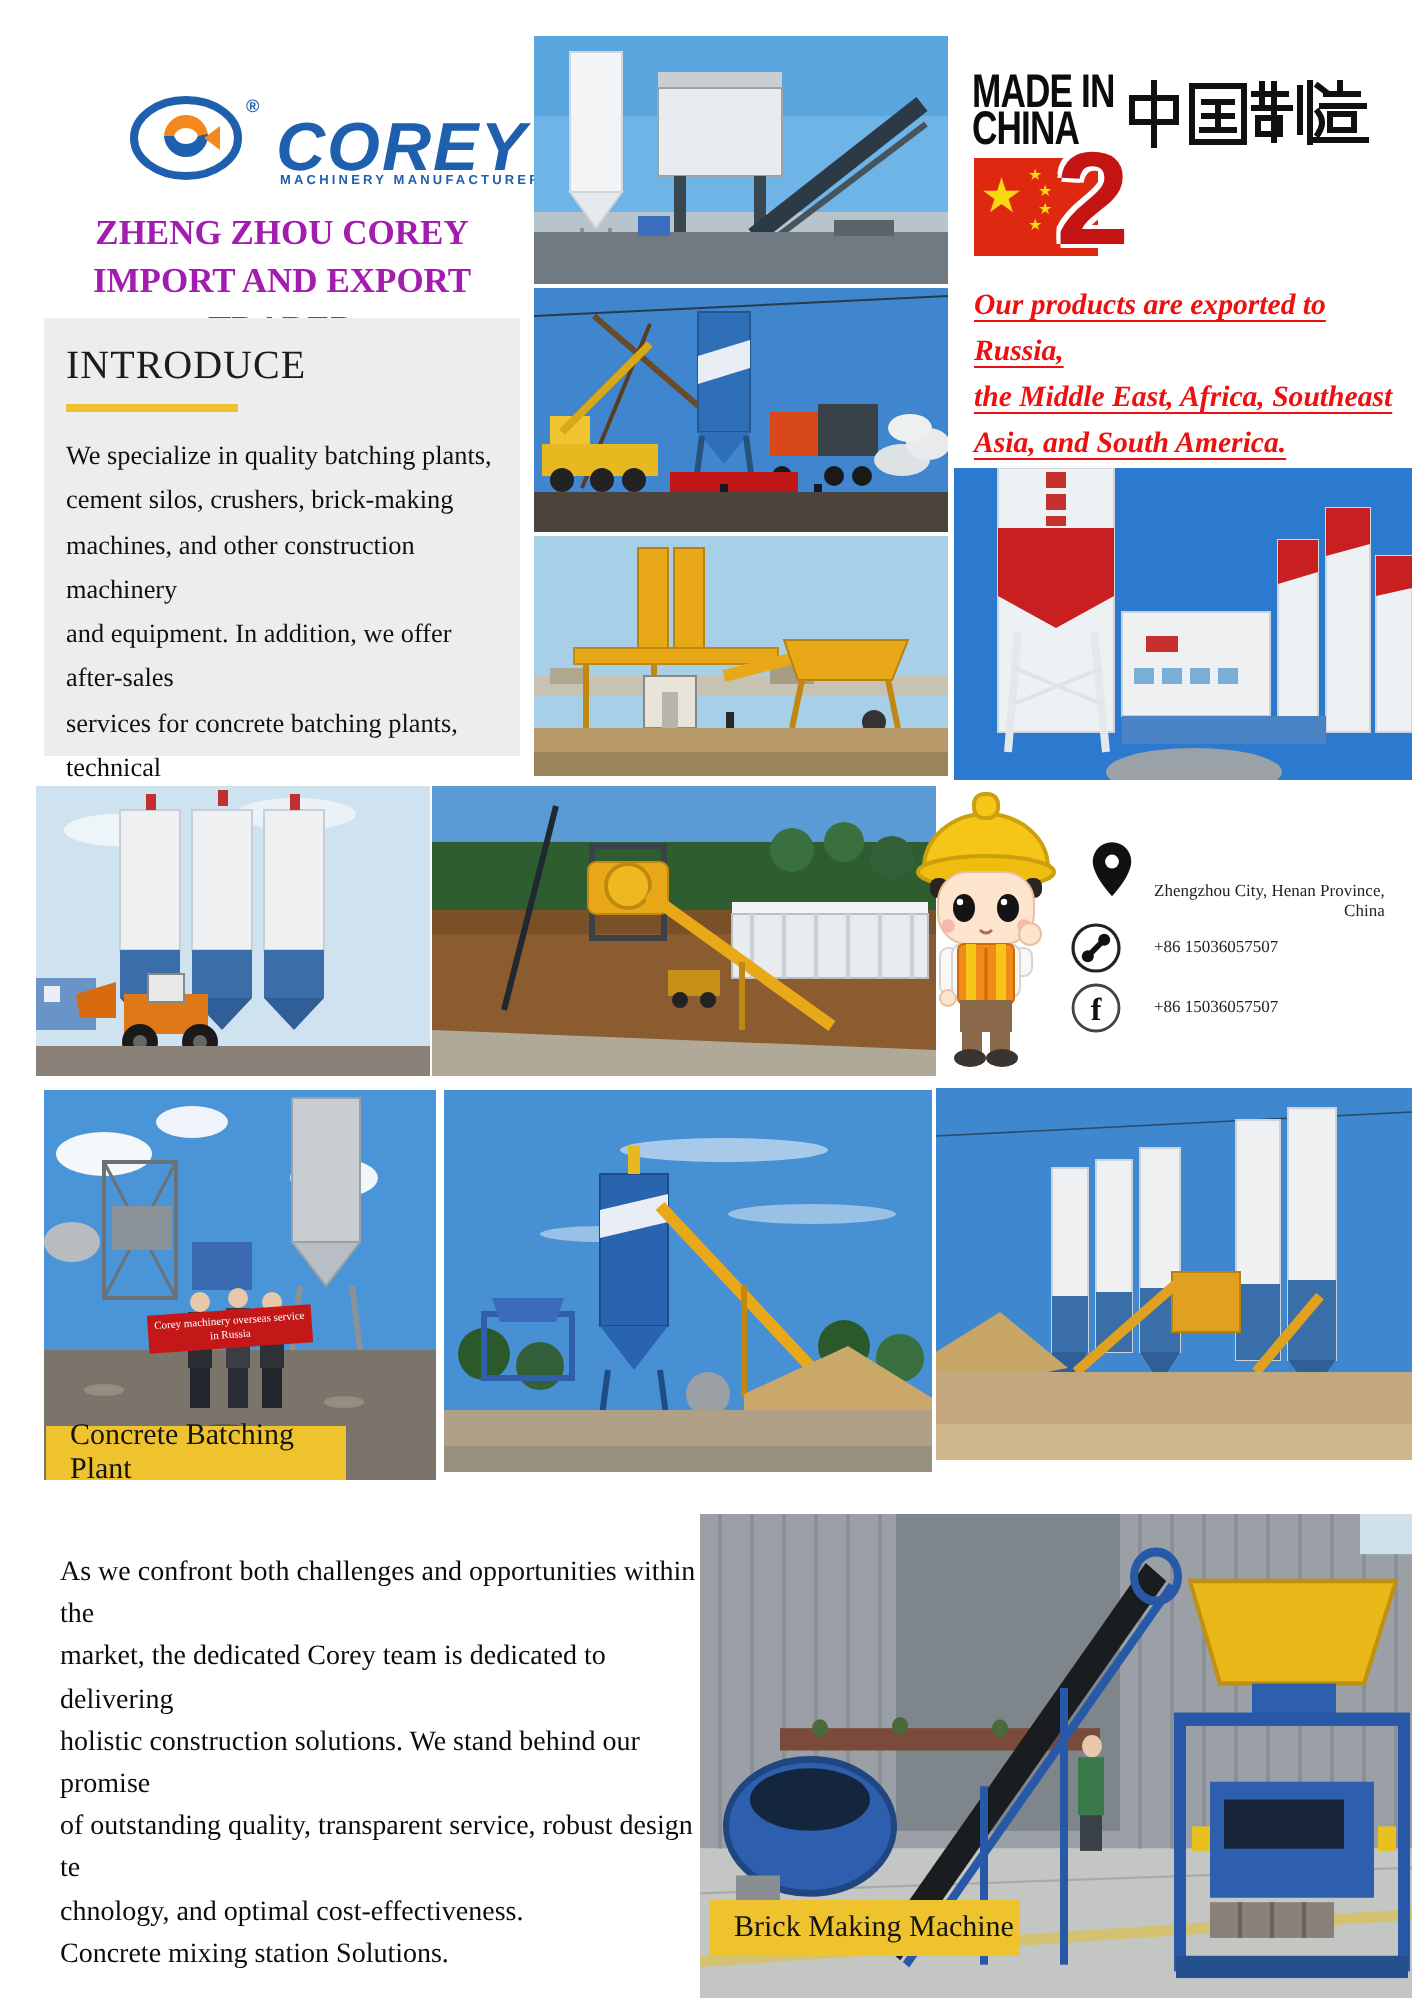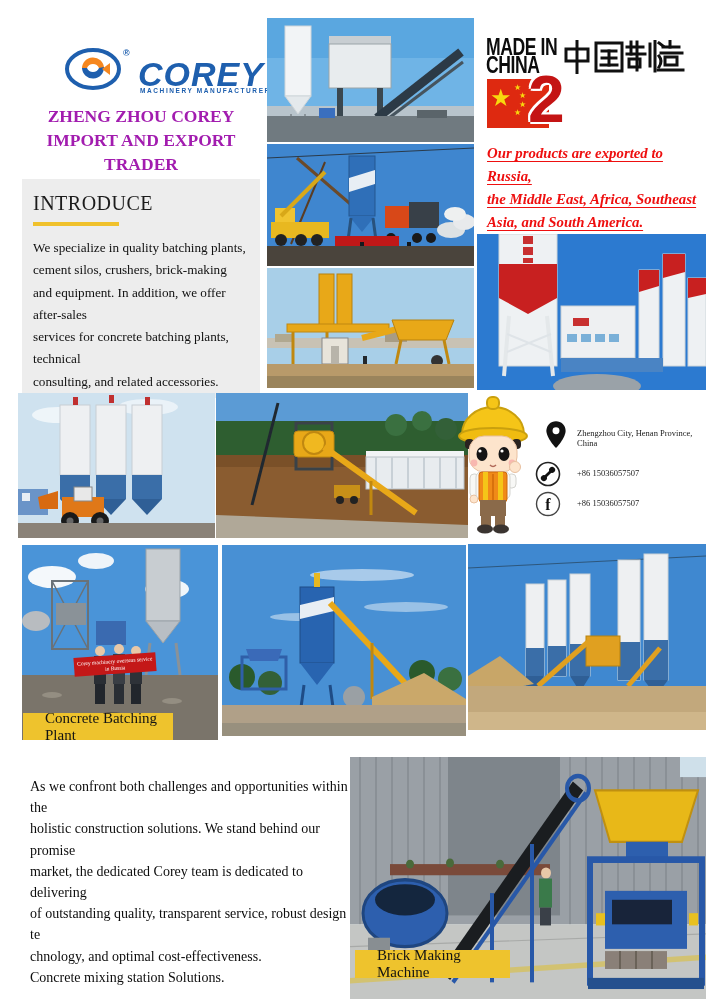--- a/index.html
+++ b/index.html
@@ -13,42 +13,42 @@
   
   .brand-word { font-family:"Liberation Sans", sans-serif; font-weight:800; font-style:italic;
                 color:#1e5fae; font-size:34px; letter-spacing:1px; }
   .brand-sub  { font-family:"Liberation Sans", sans-serif; color:#1e5fae; font-size:6.5px;
                 letter-spacing:1.6px; font-weight:700; }
   .reg-mark   { font-family:"Liberation Sans", sans-serif; color:#1e5fae; font-size:9px; font-weight:700; }
   .company-name { left:22px; top:104px; width:238px; text-align:center; font-weight:700;
                   font-size:17.5px; line-height:24px; color:#a21caf; }
 
   
-  .introduce-panel { left:22px; top:159px; width:238px; height:219px; background:#ededed; padding:13px 11px 0 11px;margin-top:20px; }
+  .introduce-panel { left:22px; top:159px; width:238px; height:219px; background:#ededed; padding:13px 11px 0 11px; }
   .introduce-heading { font-size:20px; letter-spacing:0.5px; color:#1c1c1c; }
   .introduce-rule { width:86px; height:4px; background:#f0c12c; margin-top:7px; }
   .introduce-body { margin-top:11px; font-size:13.2px; line-height:22.3px; color:#101010; }
 
   
   .mic-en { left:486px; top:38px; font-family:"Liberation Sans", sans-serif; font-weight:900;
             color:#0c0c0c; font-size:20px; line-height:15.5px; letter-spacing:-0.5px;
             transform:scale(0.88,1.18); transform-origin:top left; }
   .flag-number { left:528px; top:66px; font-family:"Liberation Sans", sans-serif; font-weight:900;
                  font-size:66px; line-height:66px; color:#c41414;
                  text-shadow:-2px 0 0 #fff, 2px 0 0 #fff, 0 -2px 0 #fff, 0 2px 0 #fff, -2px -2px 0 #fff, 2px 2px 0 #fff; }
   .export-note { left:487px; top:142px; width:215px; color:#ee0f0f; font-weight:700; font-style:italic;
                  font-size:14.8px; line-height:23px; }
   .export-note div { text-decoration:underline; text-underline-offset:3px; }
 
   
   .contact-text { font-size:8.5px; line-height:10px; color:#222; }
 
   
   .photo-label { position:absolute; background:#eec32d; color:#141414; font-size:15px;
-                 display:flex; align-items:center; padding-left:22px; }
+                 display:flex; align-items:center; padding-left:12px; }
 
   
   .banner { position:absolute; left:52px; top:110px; width:82px; height:19px; background:#c41818;
             transform:rotate(-4deg); color:#fff; font-size:5.5px; line-height:6.5px; text-align:center;
             display:flex; align-items:center; justify-content:center; padding:1px 3px; }
 
   
   .about-text { left:30px; top:776px; width:320px; font-size:14px; line-height:21.2px; color:#0c0c0c; }
 </style>
 </head>
@@ -70,20 +70,21 @@
     <div>ZHENG ZHOU COREY</div>
     <div>IMPORT AND EXPORT TRADER</div>
   </div>
 
   <div class="abs introduce-panel">
     <div class="introduce-heading">INTRODUCE</div>
     <div class="introduce-rule"></div>
     <div class="introduce-body">
       <div>We specialize in quality batching plants,</div>
       <div>cement silos, crushers, brick-making</div>
+      <div>machines, and other construction machinery</div>
       <div>and equipment. In addition, we offer after-sales</div>
       <div>services for concrete batching plants, technical</div>
       <div>consulting, and related accessories.</div>
     </div>
   </div>
 
   <div class="photo" style="left:267px; top:18px; width:207px; height:124px;">
     <svg viewBox="0 0 207 124" preserveAspectRatio="none">
       <rect width="207" height="124" fill="#6fb4e6"></rect>
       <rect y="0" width="207" height="40" fill="#5aa7e0"></rect>
@@ -325,21 +326,21 @@
     <rect x="29" y="122" width="10" height="13" fill="#8a6a4a"></rect>
     <rect x="43" y="122" width="10" height="13" fill="#8a6a4a"></rect>
     <ellipse cx="33" cy="137" rx="8" ry="4.5" fill="#3a3430"></ellipse>
     <ellipse cx="49" cy="137" rx="8" ry="4.5" fill="#3a3430"></ellipse>
   </svg>
 
   <svg class="abs" style="left:546px; top:421px;" width="20" height="28" viewBox="0 0 26 36">
     <path d="M13 0 C6 0 0.5 5.5 0.5 12.5 C0.5 22 13 35 13 35 C13 35 25.5 22 25.5 12.5 C25.5 5.5 20 0 13 0 Z" fill="#111"></path>
     <circle cx="13" cy="12.5" r="4.5" fill="#fff"></circle>
   </svg>
-  <div class="abs contact-text" style="left:577px; top:428px;">
+  <div class="abs contact-text" style="left:577px; top:440px;text-align:right;">
     <div>Zhengzhou City, Henan Province,</div>
     <div>China</div>
   </div>
 
   <svg class="abs" style="left:535px; top:461px;" width="26" height="26" viewBox="0 0 26 26">
     <circle cx="13" cy="13" r="11.5" fill="#fff" stroke="#222" stroke-width="1.6"></circle>
     <g transform="rotate(-45 13 13)" fill="#111">
       <rect x="6.5" y="11.6" width="13" height="2.8" rx="1.4"></rect>
       <circle cx="7.2" cy="13" r="3"></circle>
         <circle cx="18.8" cy="13" r="3"></circle>
@@ -438,22 +439,22 @@
       <line x1="70" y1="142" x2="120" y2="98" stroke="#e0a020" stroke-width="5"></line>
       <line x1="160" y1="142" x2="192" y2="104" stroke="#e0a020" stroke-width="5"></line>
       <polygon points="0,132 32,112 66,140 0,152" fill="#c8a668"></polygon>
       <rect x="0" y="142" width="238" height="44" fill="#c2a87c"></rect>
       <rect x="0" y="168" width="238" height="18" fill="#cfb68a"></rect>
     </svg>
   </div>
 
   <div class="abs about-text">
     <div>As we confront both challenges and opportunities within the</div>
+    <div>market, the dedicated Corey team is dedicated to delivering</div>
     <div>holistic construction solutions. We stand behind our promise</div>
-    <div>market, the dedicated Corey team is dedicated to delivering</div>
     <div>of outstanding quality, transparent service, robust design te</div>
     <div>chnology, and optimal cost-effectiveness.</div>
     <div>Concrete mixing station Solutions.</div>
 
   </div>
 
   <div class="photo" style="left:350px; top:757px; width:373px; height:251px;">
     <svg viewBox="0 0 373 225" preserveAspectRatio="none">
       <rect width="373" height="150" fill="#9aa0a6"></rect>
       <g stroke="#8a9096" stroke-width="2">

